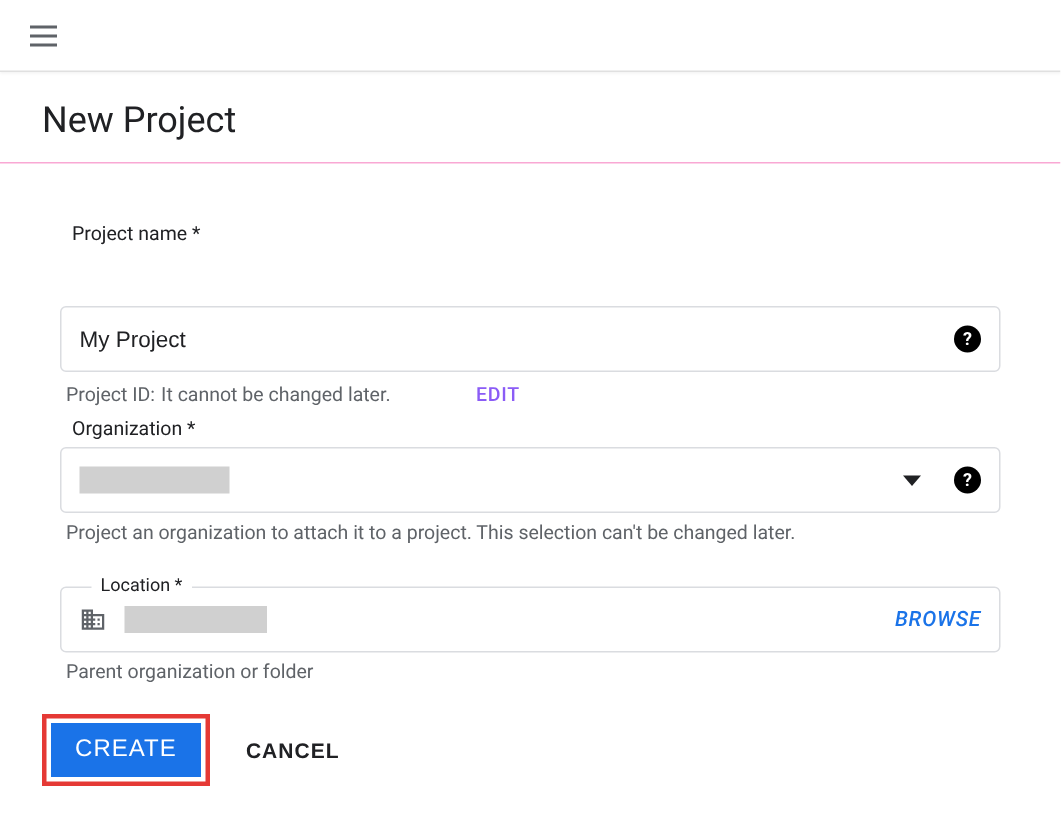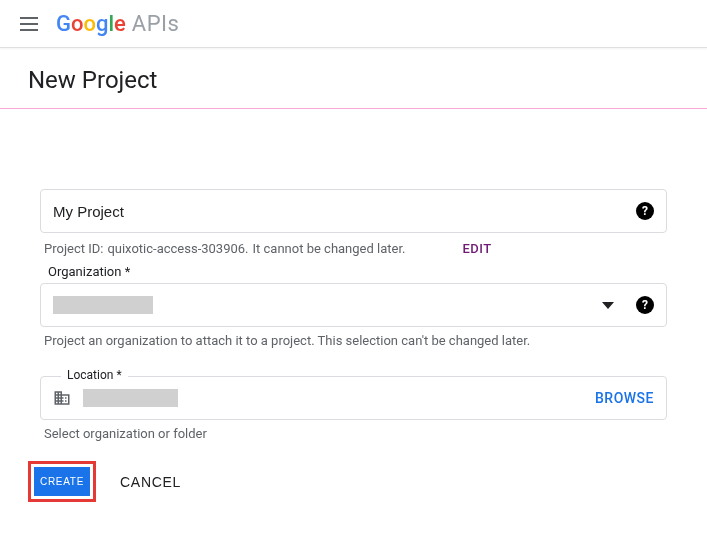--- a/index.html
+++ b/index.html
@@ -102,21 +102,21 @@
       font-size: 13px;
       color: #5f6368;
       padding: 8px 4px 0;
       display: flex;
       align-items: flex-start;
       gap: 4px;
       flex-wrap: wrap;
     }
     .hint .bold { color: #5f6368; }
     .hint a {
-      color: #701a75;
+      color: #8b5cf6;
       font-weight: 500;
       text-decoration: none;
       margin-left: 10px;
       letter-spacing: 0.5px;
       padding-left: 43px;
     }
     .org-section { }
     .select-wrap {
       border: 1px solid #dadce0;
       border-radius: 4px;
@@ -159,48 +159,49 @@
     .building-icon {
       width: 18px; height: 18px;
       color: #5f6368;
     }
     .browse-link {
       color: #1a73e8;
       font-weight: 500;
       font-size: 14px;
       letter-spacing: 0.5px;
       cursor: pointer;
+      font-style: italic;
     }
     .actions {
       padding: 0 28px;
       display: flex;
       align-items: center;
       gap: 24px;
     }
     .highlight-box {
       border: 3px solid #e53935;
       padding: 3px;
       display: inline-block;
     }
     .btn-create {
       background: #1a73e8;
       color: #fff;
       border: none;
-      padding: 9px 6px;
-      font-size: 10px;
+      padding: 9px 16px;
+      font-size: 16px;
       font-weight: 500;
       letter-spacing: 0.7px;
       cursor: pointer;
     }
     .btn-cancel {
       background: none;
       border: none;
       color: #202124;
       font-size: 14px;
-      font-weight: 400;
+      font-weight: 700;
       letter-spacing: 0.7px;
       cursor: pointer;
     }
     .label-inset {
       position: absolute;
       top: -9px;
       left: 20px;
       background: #fff;
       padding: 0 6px;
       font-size: 12px;
@@ -210,40 +211,36 @@
   </style>
 </head>
 <body>
 
 <div class="topbar">
   <div class="hamburger">
     <span></span>
       <span></span>
       <span></span>
   </div>
-  <div class="logo">
-    <span><span class="g1">G</span><span class="g2">o</span><span class="g3">o</span><span class="g4">g</span><span class="g5">l</span><span class="g6">e</span></span>
-    <span class="apis">APIs</span>
-  </div>
 </div>
 
 <div class="header">
   <h1>New Project</h1>
 </div>
 
 <div class="form">
 
   <div class="field">
+    <label class="field-label">Project name *</label>
     <div class="input-wrap">
       <input type="text" value="My Project" style="">
       <div class="help-icon">?</div>
     </div>
     <div class="hint">
       <span>Project ID:</span>
-      <span class="bold">quixotic-access-303906.</span>
       <span>It cannot be changed later.</span>
       <a href="#">EDIT</a>
     </div>
   </div>
 
   <div class="org-section">
     <label class="field-label">Organization *</label>
     <div class="select-wrap">
       <div class="redact w1"></div>
       <div class="spacer"></div>
@@ -256,21 +253,21 @@
   <div class="loc-section">
     <div class="loc-wrap">
       <span class="label-inset">Location *</span>
       <svg class="building-icon" viewBox="0 0 24 24" fill="currentColor">
         <path d="M12 7V3H2v18h20V7H12zM6 19H4v-2h2v2zm0-4H4v-2h2v2zm0-4H4V9h2v2zm0-4H4V5h2v2zm4 12H8v-2h2v2zm0-4H8v-2h2v2zm0-4H8V9h2v2zm0-4H8V5h2v2zm10 12h-8v-2h2v-2h-2v-2h2v-2h-2V9h8v10zm-2-8h-2v2h2v-2zm0 4h-2v2h2v-2z"></path>
       </svg>
       <div class="redact w2"></div>
       <div class="spacer"></div>
       <span class="browse-link">BROWSE</span>
     </div>
-    <div class="helper">Select organization or folder</div>
+    <div class="helper">Parent organization or folder</div>
   </div>
 
 </div>
 
 <div class="actions">
   <div class="highlight-box">
     <button class="btn-create">CREATE</button>
   </div>
   <button class="btn-cancel">CANCEL</button>
 </div>

